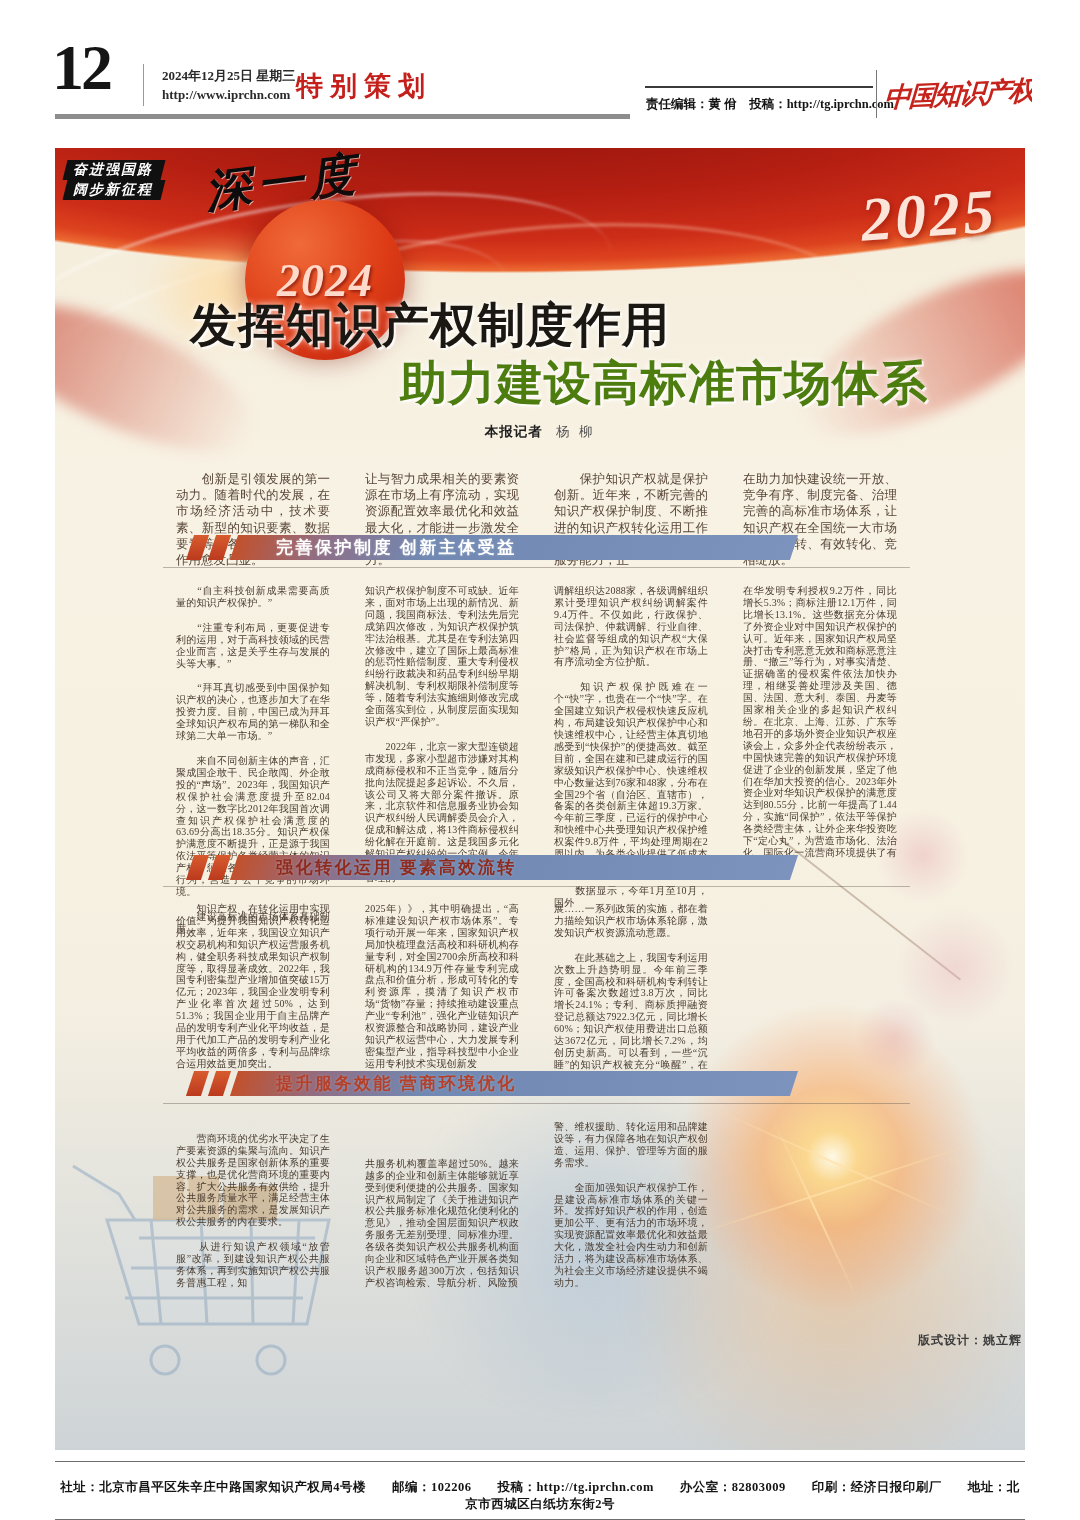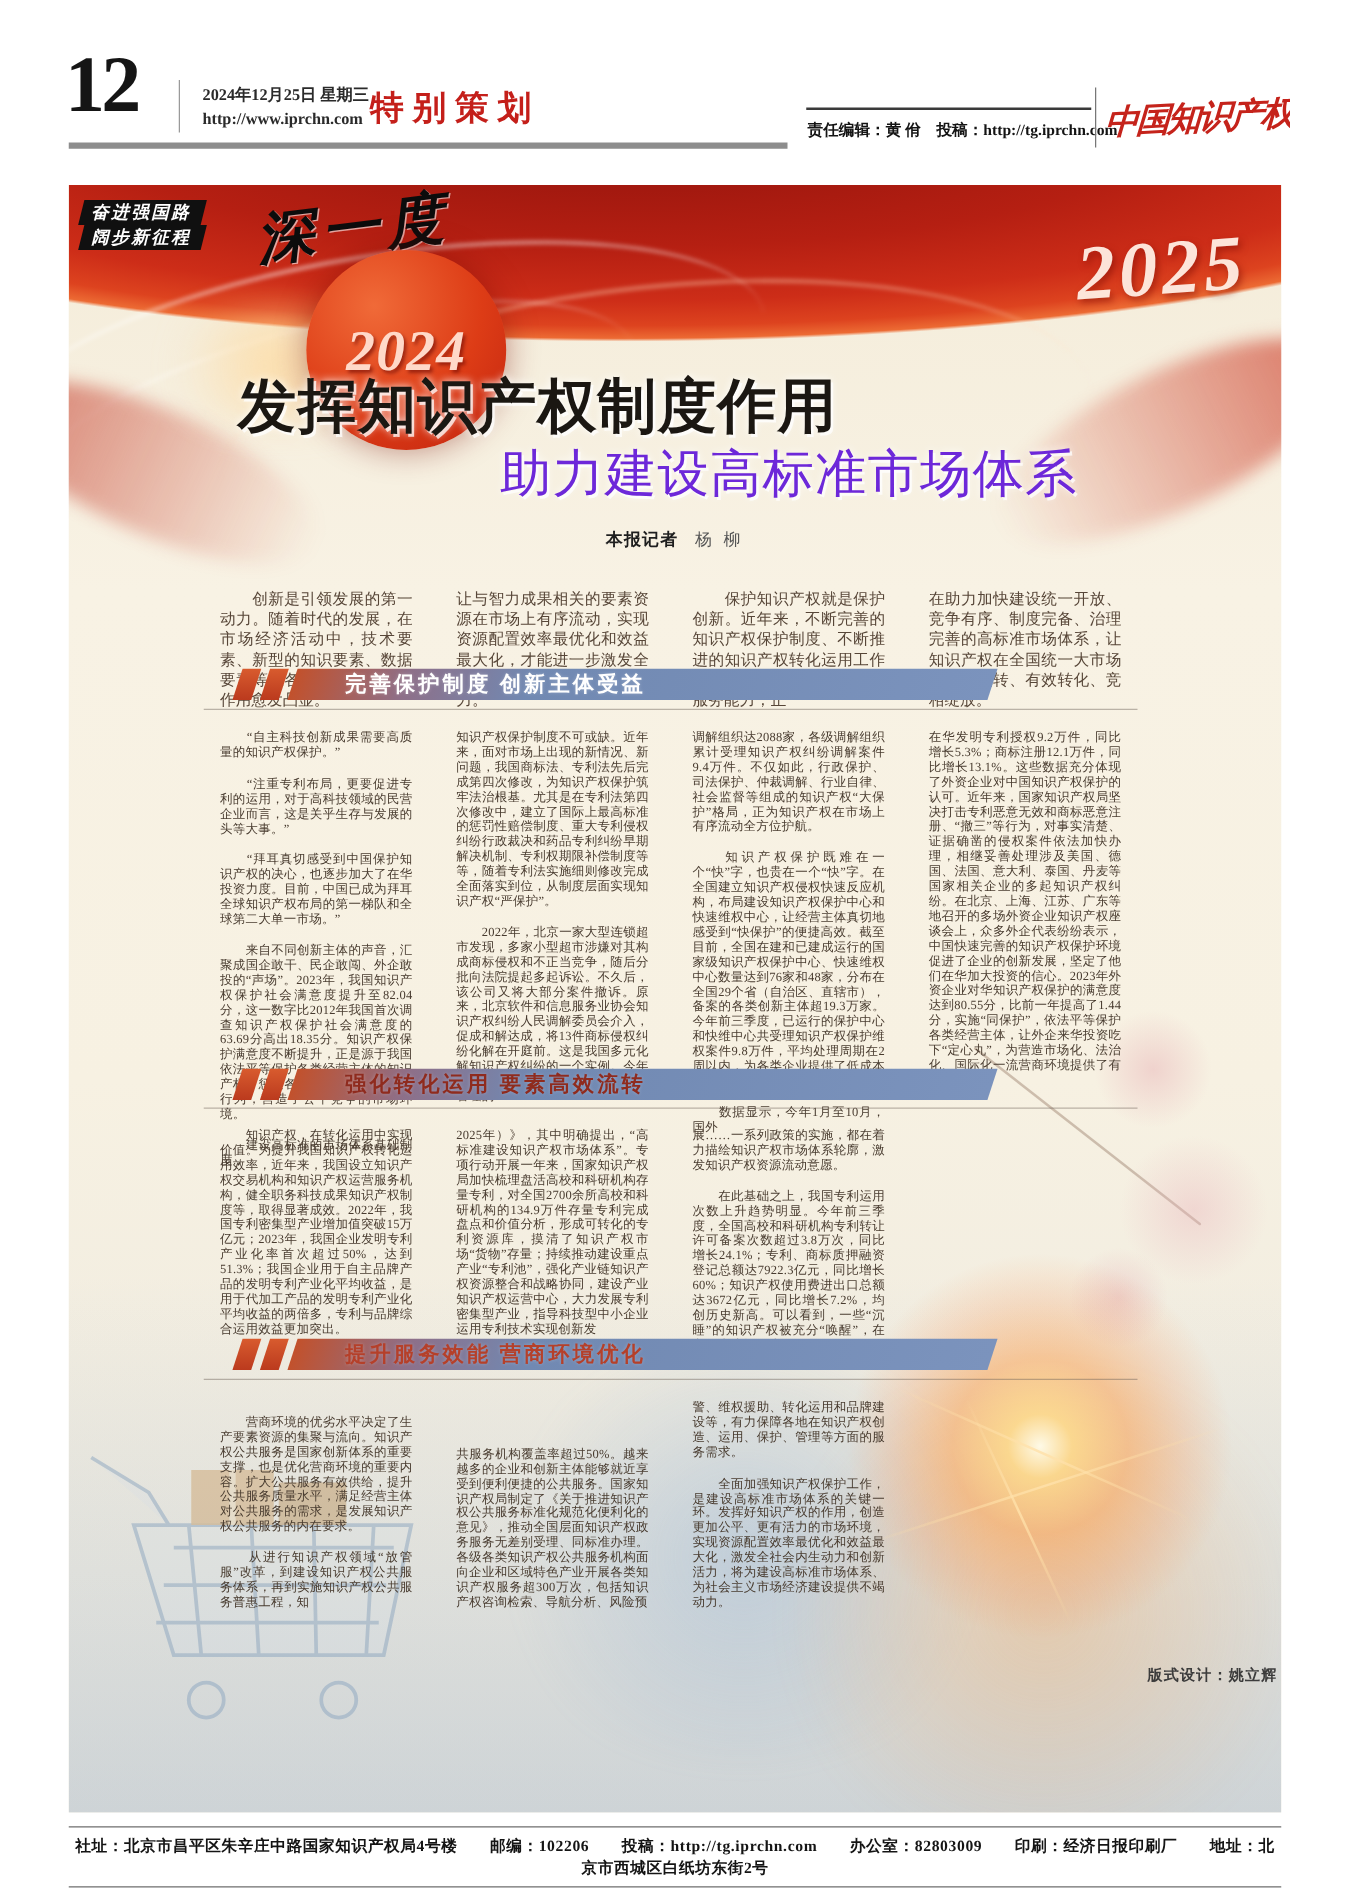--- a/index.html
+++ b/index.html
@@ -57,21 +57,21 @@
   .bottom-tint{position:absolute;left:0;right:0;bottom:0;height:430px;
                background:linear-gradient(to top,rgba(148,174,204,.30),rgba(148,174,204,0));}
   .tech-glow{position:absolute;left:330px;bottom:40px;width:420px;height:330px;border-radius:50%;filter:blur(10px);
              background:radial-gradient(circle,rgba(120,162,210,.30),rgba(120,162,210,0) 70%);}
   .warm-glow{position:absolute;right:-40px;bottom:-30px;width:460px;height:380px;border-radius:50%;filter:blur(12px);
              background:radial-gradient(circle,rgba(248,158,70,.30),rgba(248,158,70,0) 70%);}
 
   
   .title1{position:absolute;left:190px;top:294px;font-size:47px;font-weight:bold;color:#1b1712;letter-spacing:1px;
           text-shadow:0 0 7px rgba(255,255,255,.95), 2px 2px 0 rgba(255,255,255,.75);white-space:nowrap;}
-  .title2{position:absolute;left:400px;top:352px;font-size:41px;font-weight:normal;color:#6d28d9;letter-spacing:1px;
+  .title2{position:absolute;left:400px;top:352px;font-size:47px;font-weight:bold;color:#4d7c0f;letter-spacing:1px;
           text-shadow:0 0 7px rgba(255,255,255,.95), 2px 2px 0 rgba(255,255,255,.75);white-space:nowrap;}
   .byline{position:absolute;left:0;top:423px;width:1080px;text-align:center;font-size:13.5px;color:#333;}
   .byline .lbl{font-weight:bold;color:#1e1e1e;letter-spacing:1px;}
   .byline .auth{color:#555;margin-left:10px;letter-spacing:3px;}
 
   
   .columns-row{position:absolute;left:163px;width:747px;display:flex;gap:9px;}
   .col{width:180px;text-align:justify;}
   .col p{margin:13px;}
   .intro-row{top:458px;}
@@ -90,21 +90,21 @@
   .bar-main .bar-title{transform:skewX(18deg);font-size:17px;font-weight:bold;letter-spacing:2.5px;padding-left:42px;white-space:nowrap;
                        text-shadow:0 0 3px rgba(255,255,255,.25);}
   .bar-rule{position:absolute;left:163px;width:747px;height:1px;background:rgba(110,100,90,.45);}
   .rule1{top:567px;} .rule2{top:886px;} .rule3{top:1103px;}
 
   .design-credit{position:absolute;left:800px;top:1332px;width:222px;text-align:right;
                  font-size:12px;font-weight:bold;color:#3c3c3c;letter-spacing:1px;}
 
   
   .page-footer{position:absolute;left:55px;top:1461px;width:970px;border-top:1.5px solid #6e6e6e;border-bottom:1.5px solid #6e6e6e;
-               padding:7px 0 6px 0;text-align:center;font-size:12.5px;font-weight:bold;color:#141414;letter-spacing:.5px;}
+               padding:17px 0 6px 0;text-align:center;font-size:12.5px;font-weight:bold;color:#141414;letter-spacing:.5px;}
 </style>
 </head>
 <body>
 
 <div class="page">
 
   <div class="page-number">12</div>
   <div class="hdr-vline"></div>
   <div class="date-block">
     <div>2024年12月25日 星期三</div>

